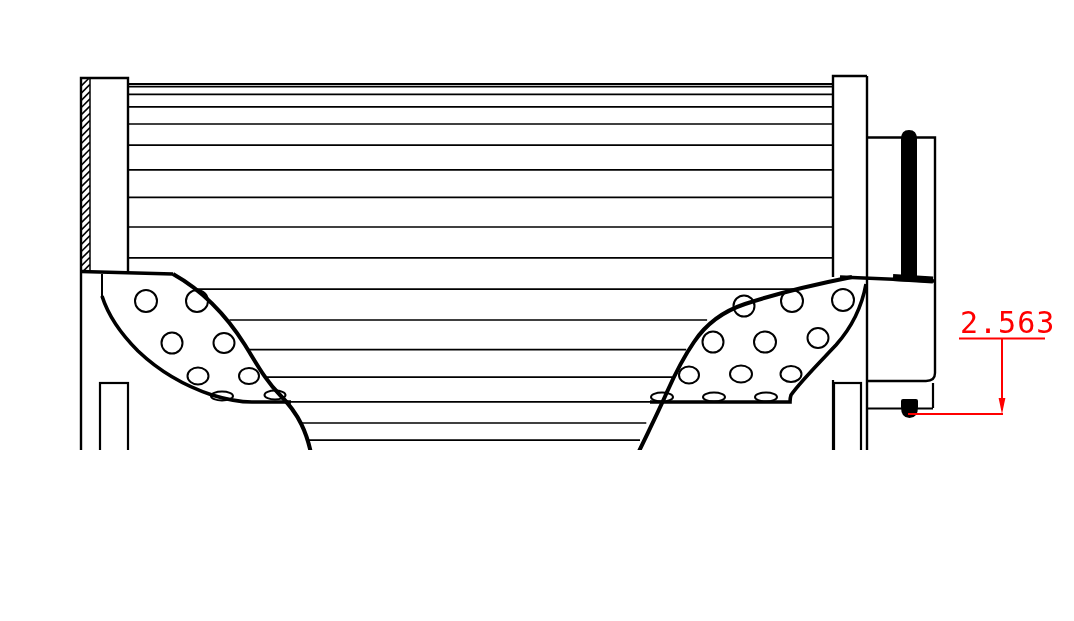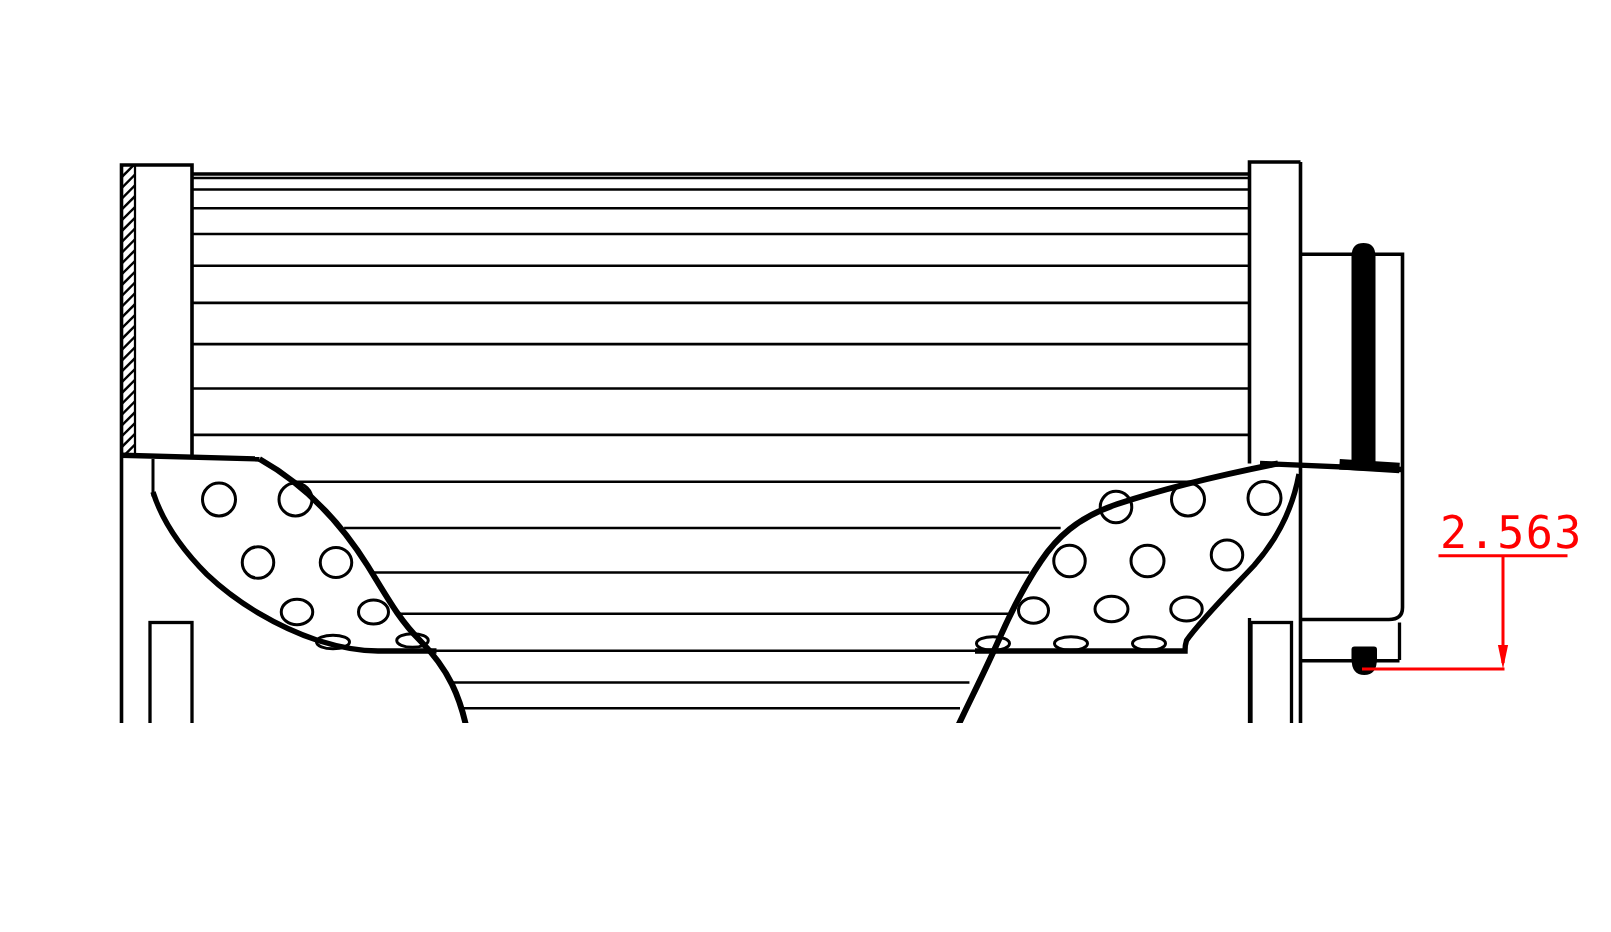--- a/index.html
+++ b/index.html
@@ -7,21 +7,20 @@
     padding: 0;
     background: #ffffff;
     font-family: "DejaVu Sans", "Liberation Sans", sans-serif;
   }
   .canvas {
     position: relative;
     width: 1074px;
     height: 450px;
     background: #ffffff;
     overflow: hidden;
-    margin-top: 32px;
   }
   svg { display: block; }
   .dim-text {
     font-family: "DejaVu Sans Mono", "Liberation Mono", monospace;
     font-size: 30px;
     letter-spacing: 1px;
   }
 </style>
 </head>
 <body>

